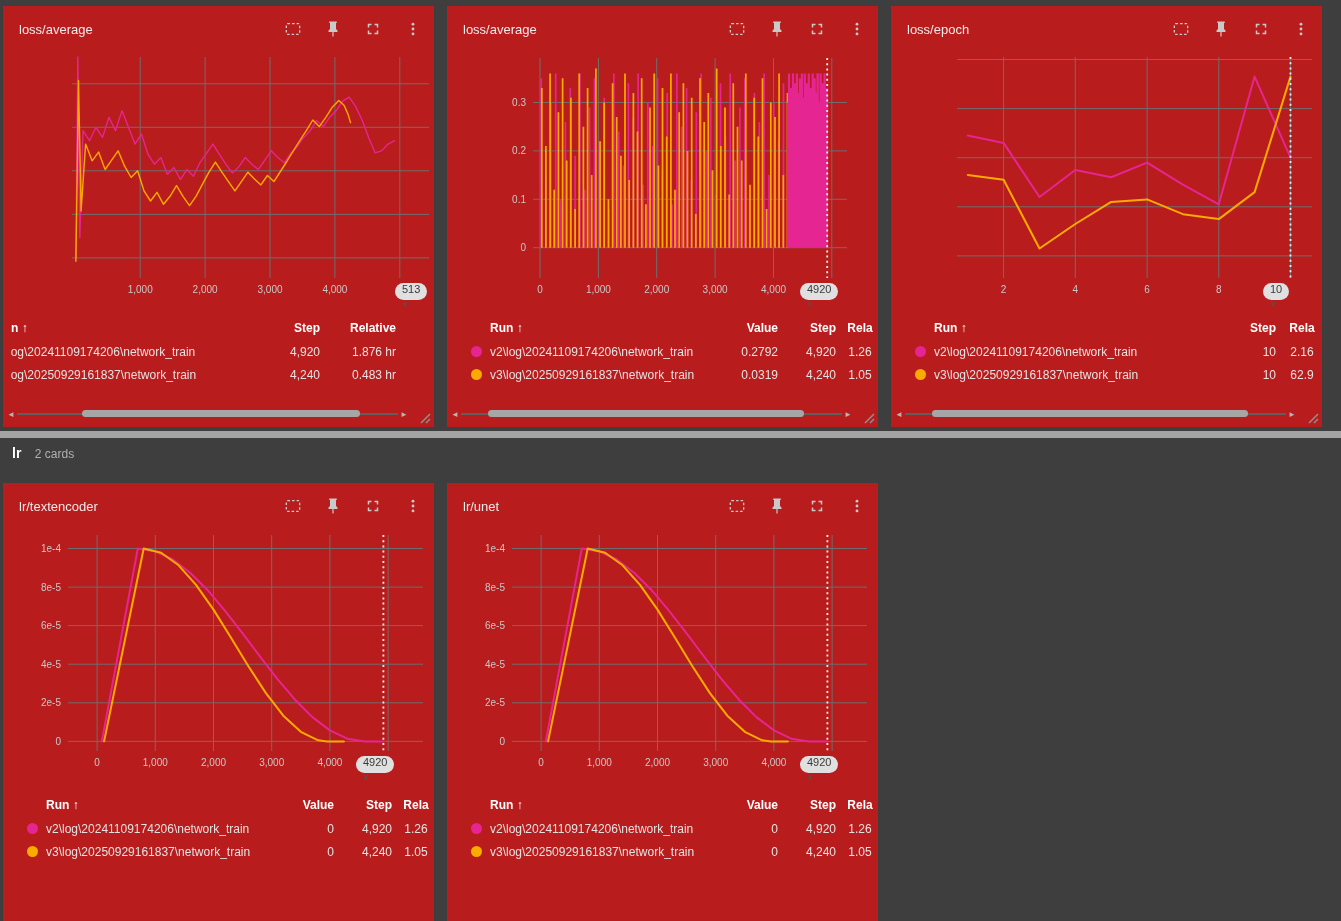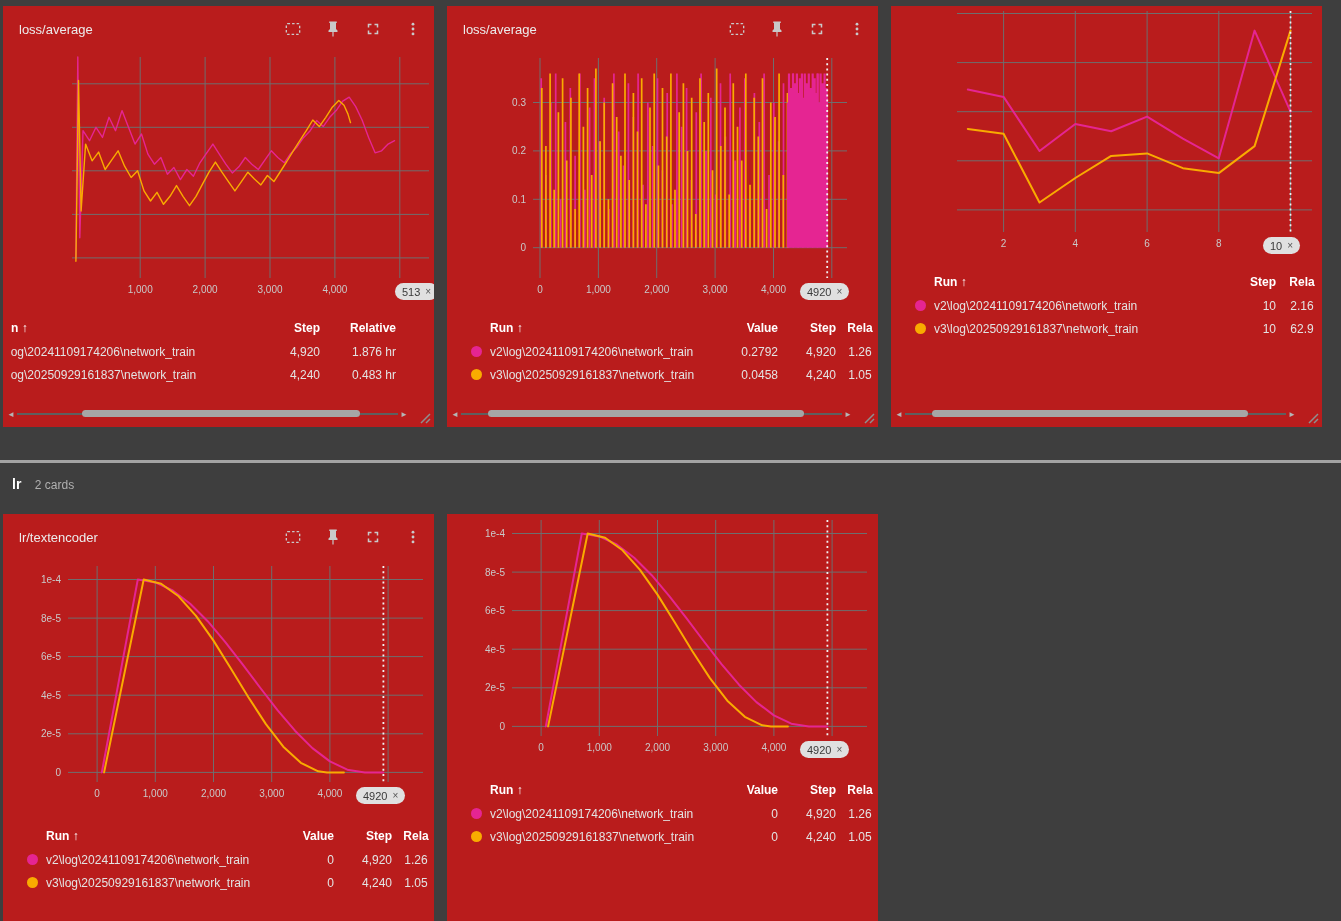--- a/index.html
+++ b/index.html
@@ -5,22 +5,22 @@
   * { box-sizing: border-box; }
   html,body { margin:0; padding:0; }
   body {
     width:1341px; height:921px; overflow:hidden;
     background:#3e3e3e;
     font-family:"Liberation Sans", sans-serif;
   }
   .row { display:flex; gap:13px; margin-left:3px; }
   #row-0 { margin-top:6px; }
   .section-header {
-    margin-top:33px; border-top:3px solid #a3a3a3;
-    padding:12px 0 21px 12px;
+    margin-top:4px; border-top:7px solid #a3a3a3;
+    padding:6px 0 21px 12px;
   }
   .section-title { color:#ffffff; font-size:14px; font-weight:bold; }
   .section-count { color:#b0b0b0; font-size:12px; margin-left:9px; }
 
   .card {
     position:relative; width:431px; background:#b91c1c; overflow:hidden;
     flex:none;
   }
   #row-0 .card { height:421px; }
   #row-1 .card { height:533px; }
@@ -33,22 +33,23 @@
     display:flex; align-items:center; justify-content:center; flex:none;
   }
 
   .chart-wrap { position:relative; height:248px; }
   svg.chart { display:block; }
   .chart text { fill:#c9c9c9; font-size:10px; font-family:"Liberation Sans",sans-serif; }
 
   .step-badge {
     position:absolute; height:17px; border-radius:9px;
     background:#e0e0e0; color:#3a3a3a; font-size:11px;
-    display:flex; align-items:center; gap:5px; padding:0 7px;
+    display:flex; align-items:flex-start; gap:5px; padding:0 7px;
     white-space:nowrap;
+    flex-direction:column;
   }
   .badge-close { font-size:10px; color:#555; cursor:pointer; line-height:1; }
 
   .table { margin-top:16px; font-size:12px; }
   .t-row { display:grid; align-items:center; height:23px; padding-left:24px; column-gap:6px; }
   .t-head { height:24px; color:#ffffff; font-weight:bold; }
   .cell { color:#e3e3e3; white-space:nowrap; overflow:hidden; }
   .t-head .cell { color:#ffffff; }
   .align-right { text-align:right; }
   .align-left { text-align:center; }
@@ -241,38 +242,63 @@
             </div>
             <div class="cell align-right">0.2792</div>
             <div class="cell align-right">4,920</div>
             <div class="cell align-left">1.26</div>
           </div>
           <div class="t-row" style="grid-template-columns: minmax(0px, 1fr) 56px 52px 36px;">
             <div class="run-cell">
               <span class="run-dot" style="background: rgb(249, 171, 0);"></span>
               <span class="run-name">v3\log\20250929161837\network_train</span>
             </div>
-            <div class="cell align-right">0.0458</div>
+            <div class="cell align-right">0.0319</div>
             <div class="cell align-right">4,240</div>
             <div class="cell align-left">1.05</div>
           </div>
         </div>
     <div class="hscrollbar">
       <span class="sb-arrow">◄</span>
       <div class="sb-track">
         <div class="sb-thumb" style="left: 7%; width: 83%;"></div>
       </div>
       <span class="sb-arrow">►</span>
     </div>
     <svg class="resize-handle" width="13" height="13">
           <path d="M3 12 L12 3 M8 12 L12 8" stroke="#8f8f8f" stroke-width="1.5" fill="none"></path>
         </svg>
   </div>
 
   <div class="card">
+    <div class="card-header">
+      <span class="card-title">loss/epoch</span>
+      <button class="icon-btn" title="">
+        <svg viewBox="0 0 24 24" width="20" height="20">
+              <rect x="4" y="5.5" width="16" height="13" rx="1.5" fill="none" stroke="currentColor" stroke-width="1.6" stroke-dasharray="3 2.4"></rect>
+            </svg>
+      </button>
+      <button class="icon-btn">
+        <svg viewBox="0 0 24 24" width="18" height="18">
+              <path fill="currentColor" d="M16 12V4h1V2H7v2h1v8l-2 2v2h5.2v6h1.6v-6H18v-2l-2-2z"></path>
+            </svg>
+      </button>
+      <button class="icon-btn">
+        <svg viewBox="0 0 24 24" width="18" height="18">
+              <path fill="currentColor" d="M7 14H5v5h5v-2H7v-3zM5 10h2V7h3V5H5v5zm12 7h-3v2h5v-5h-2v3zM14 5v2h3v3h2V5h-5z"></path>
+            </svg>
+      </button>
+      <button class="icon-btn">
+        <svg viewBox="0 0 24 24" width="18" height="18">
+              <circle fill="currentColor" cx="12" cy="5.5" r="1.9"></circle>
+              <circle fill="currentColor" cx="12" cy="12" r="1.9"></circle>
+              <circle fill="currentColor" cx="12" cy="18.5" r="1.9"></circle>
+            </svg>
+      </button>
+    </div>
     <div class="chart-wrap">
       <svg class="chart" viewBox="0 0 431 248" width="431" height="248">
             <line x1="112.6" x2="112.6" y1="5" y2="226" stroke="#6e6e6e" stroke-width="1"></line>
             <line x1="184.3" x2="184.3" y1="5" y2="226" stroke="#6e6e6e" stroke-width="1"></line>
             <line x1="256.1" x2="256.1" y1="5" y2="226" stroke="#6e6e6e" stroke-width="1"></line>
             <line x1="327.8" x2="327.8" y1="5" y2="226" stroke="#6e6e6e" stroke-width="1"></line>
             <line x1="399.5" x2="399.5" y1="5" y2="226" stroke="#6e6e6e" stroke-width="1"></line>
             <line x1="66" x2="421" y1="203.9" y2="203.9" stroke="#6e6e6e" stroke-width="1"></line>
             <line x1="66" x2="421" y1="154.8" y2="154.8" stroke="#6e6e6e" stroke-width="1"></line>
             <line x1="66" x2="421" y1="105.7" y2="105.7" stroke="#6e6e6e" stroke-width="1"></line>
@@ -433,20 +459,45 @@
         <div class="sb-thumb" style="left: 7%; width: 83%;"></div>
       </div>
       <span class="sb-arrow">►</span>
     </div>
     <svg class="resize-handle" width="13" height="13">
           <path d="M3 12 L12 3 M8 12 L12 8" stroke="#8f8f8f" stroke-width="1.5" fill="none"></path>
         </svg>
   </div>
 
   <div class="card">
+    <div class="card-header">
+      <span class="card-title">lr/unet</span>
+      <button class="icon-btn" title="">
+        <svg viewBox="0 0 24 24" width="20" height="20">
+              <rect x="4" y="5.5" width="16" height="13" rx="1.5" fill="none" stroke="currentColor" stroke-width="1.6" stroke-dasharray="3 2.4"></rect>
+            </svg>
+      </button>
+      <button class="icon-btn">
+        <svg viewBox="0 0 24 24" width="18" height="18">
+              <path fill="currentColor" d="M16 12V4h1V2H7v2h1v8l-2 2v2h5.2v6h1.6v-6H18v-2l-2-2z"></path>
+            </svg>
+      </button>
+      <button class="icon-btn">
+        <svg viewBox="0 0 24 24" width="18" height="18">
+              <path fill="currentColor" d="M7 14H5v5h5v-2H7v-3zM5 10h2V7h3V5H5v5zm12 7h-3v2h5v-5h-2v3zM14 5v2h3v3h2V5h-5z"></path>
+            </svg>
+      </button>
+      <button class="icon-btn">
+        <svg viewBox="0 0 24 24" width="18" height="18">
+              <circle fill="currentColor" cx="12" cy="5.5" r="1.9"></circle>
+              <circle fill="currentColor" cx="12" cy="12" r="1.9"></circle>
+              <circle fill="currentColor" cx="12" cy="18.5" r="1.9"></circle>
+            </svg>
+      </button>
+    </div>
     <div class="chart-wrap">
       <svg class="chart" viewBox="0 0 431 248" width="431" height="248">
             <line x1="94.1" x2="94.1" y1="6" y2="222" stroke="#6e6e6e" stroke-width="1"></line>
             <line x1="152.3" x2="152.3" y1="6" y2="222" stroke="#6e6e6e" stroke-width="1"></line>
             <line x1="210.5" x2="210.5" y1="6" y2="222" stroke="#6e6e6e" stroke-width="1"></line>
             <line x1="268.7" x2="268.7" y1="6" y2="222" stroke="#6e6e6e" stroke-width="1"></line>
             <line x1="326.9" x2="326.9" y1="6" y2="222" stroke="#6e6e6e" stroke-width="1"></line>
             <line x1="385.1" x2="385.1" y1="6" y2="222" stroke="#6e6e6e" stroke-width="1"></line>
             <line x1="65" x2="420" y1="212.4" y2="212.4" stroke="#6e6e6e" stroke-width="1"></line>
             <line x1="65" x2="420" y1="173.8" y2="173.8" stroke="#6e6e6e" stroke-width="1"></line>

